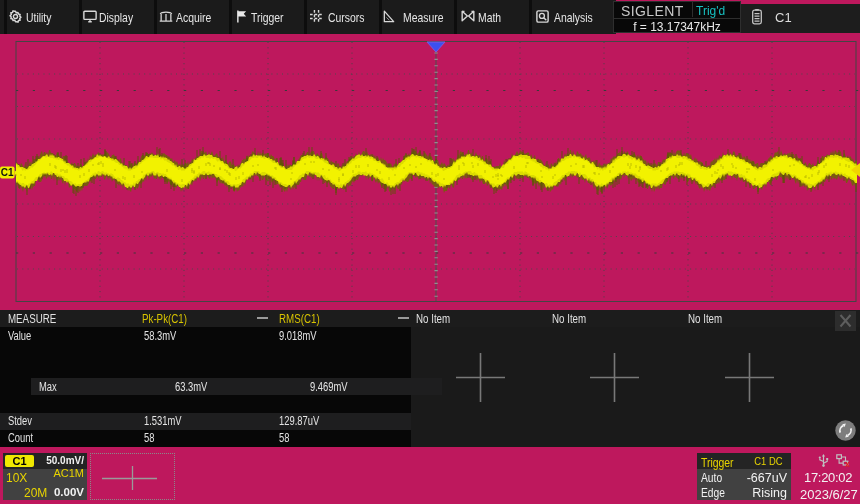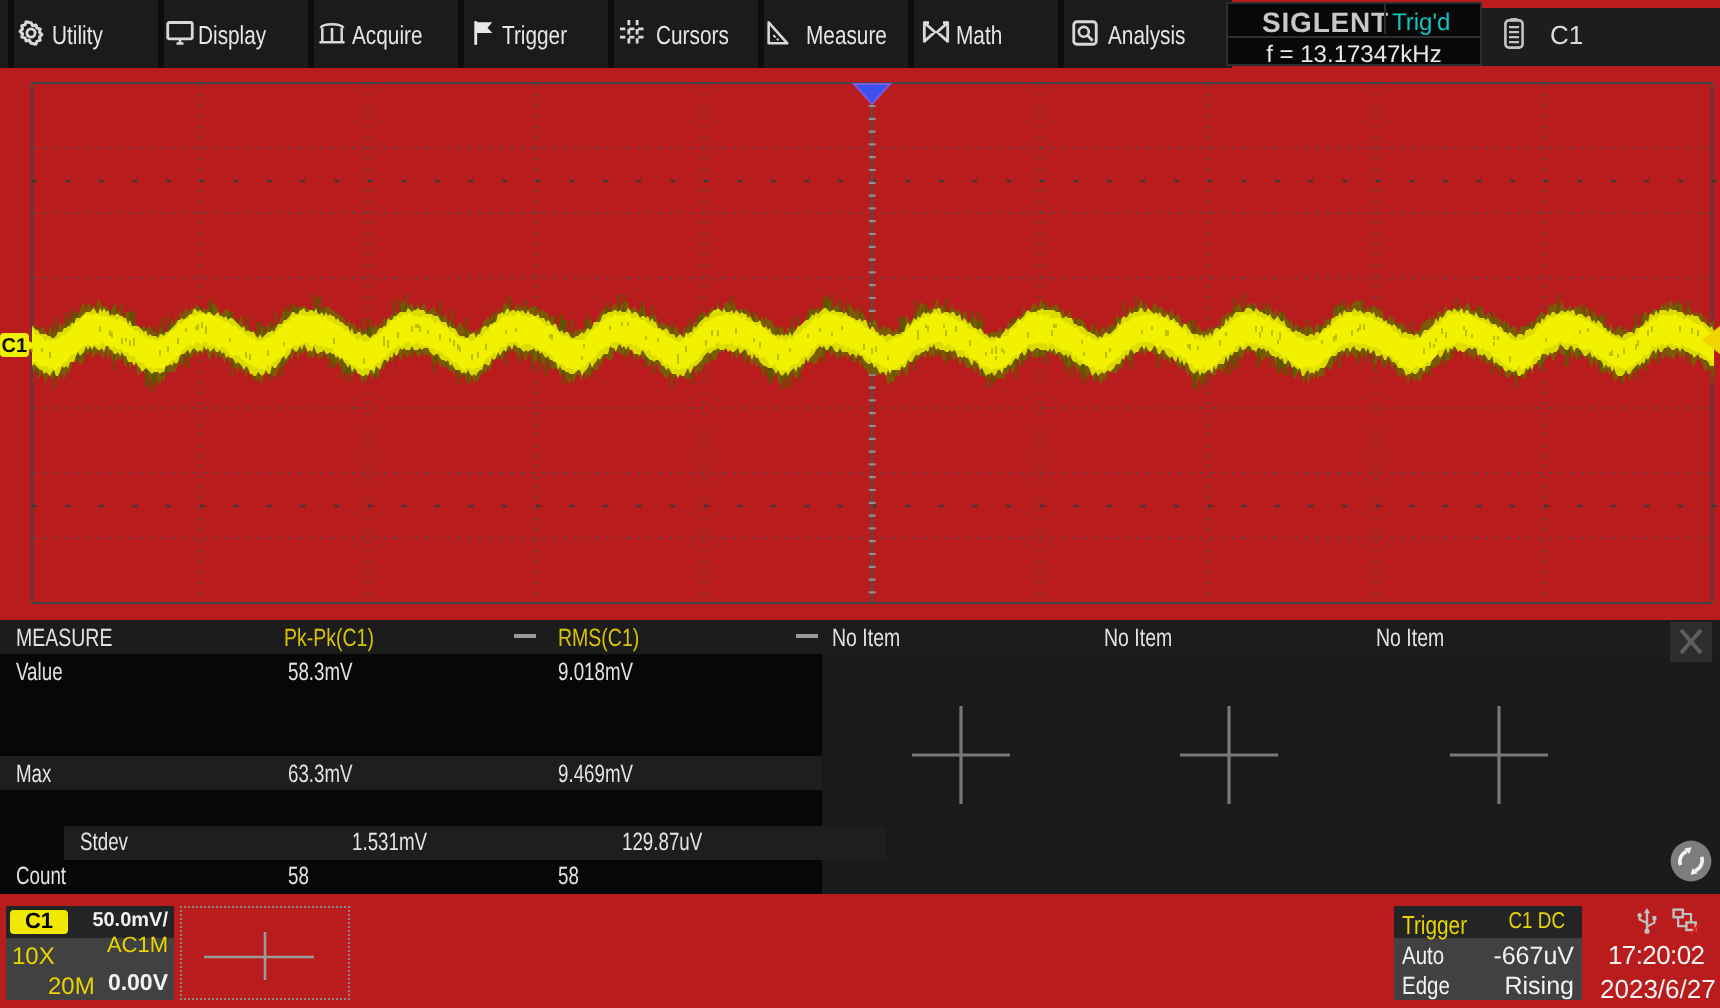--- a/index.html
+++ b/index.html
@@ -1,21 +1,21 @@
 <!DOCTYPE html>
 <html><head><meta charset="utf-8"><style>
 *{margin:0;padding:0;box-sizing:border-box}
 html,body{width:860px;height:504px;background:#000;font-family:"Liberation Sans",sans-serif;overflow:hidden}
-#scr{position:relative;width:860px;height:504px;background:#b91c1c}
+#scr{position:relative;width:860px;height:504px;background:#be185d}
 #menubar{position:absolute;left:0;top:0;width:616px;height:34px;background:#1b1b1b}
 .mdv{position:absolute;top:0;width:3px;height:34px;background:#0d0d0d}
 .mi{position:absolute;top:10px;line-height:0}
 .mt{position:absolute;top:10px;font-size:13px;color:#e6e6e6;transform:scaleX(0.8);transform-origin:0 50%}
 #sigbox{position:absolute;left:613px;top:1px;width:128px;height:32px;background:#080808;border:1px solid #2e2e2e}
-#siglogo{position:absolute;left:17px;top:1px;font-size:14px;font-weight:bold;color:#c8c8c8;letter-spacing:0.4px}
+#siglogo{position:absolute;left:7px;top:1px;font-size:14px;font-weight:normal;color:#c8c8c8;letter-spacing:0.4px}
 #trigd{position:absolute;left:82px;top:2px;font-size:12px;color:#18c0c0}
 #sigdiv{position:absolute;left:0;top:15.5px;width:126px;height:1px;background:#2e2e2e}
 #sigdv2{position:absolute;left:78px;top:0;width:1px;height:15px;background:#2e2e2e}
 #freq{position:absolute;left:0;top:17.5px;width:126px;text-align:center;font-size:12px;color:#e8e8e8}
 #topright{position:absolute;left:741px;top:4px;width:119px;height:29px;background:#1d1d1d}
 #c1lab{position:absolute;left:34px;top:6px;font-size:13px;color:#dcdcdc}
 #meas{position:absolute;left:0;top:310px;width:860px;height:137px;background:#070707}
 #mhead{position:absolute;left:0;top:0;width:860px;height:17px;background:#1c1c1c;font-size:12.5px;color:#e2e2e2}
 #mhead .h{position:absolute;top:1.5px;transform:scaleX(0.78);transform-origin:0 50%}
 .ylw{color:#d8c400}
@@ -152,26 +152,26 @@
         <span class="h" style="left:688px">No Item</span>
         <div class="minus" style="left:257px"></div>
         <div class="minus" style="left:398px"></div>
       </div>
 <div id="rpanel"></div>
 <div class="mrow" style="top:17.0px;">
         <span class="rl">Value</span>
         <span class="rv1">58.3mV</span>
         <span class="rv2">9.018mV</span>
       </div>
-      <div class="mrow" style="top:68.3px;background:#1e1e1f;">
+      <div class="mrow" style="top:68.3px;background:#1e1e1f;margin-left:31px;">
         <span class="rl">Max</span>
         <span class="rv1">63.3mV</span>
         <span class="rv2">9.469mV</span>
       </div>
-      <div class="mrow" style="top:102.5px;background:#1e1e1f;margin-left:32px;">
+      <div class="mrow" style="top:102.5px;background:#1e1e1f;">
         <span class="rl">Stdev</span>
         <span class="rv1">1.531mV</span>
         <span class="rv2">129.87uV</span>
       </div>
       <div class="mrow" style="top:119.6px;">
         <span class="rl">Count</span>
         <span class="rv1">58</span>
         <span class="rv2">58</span>
       </div>
 <div id="xbtn"><svg width="21" height="20" viewBox="0 0 21 20">

